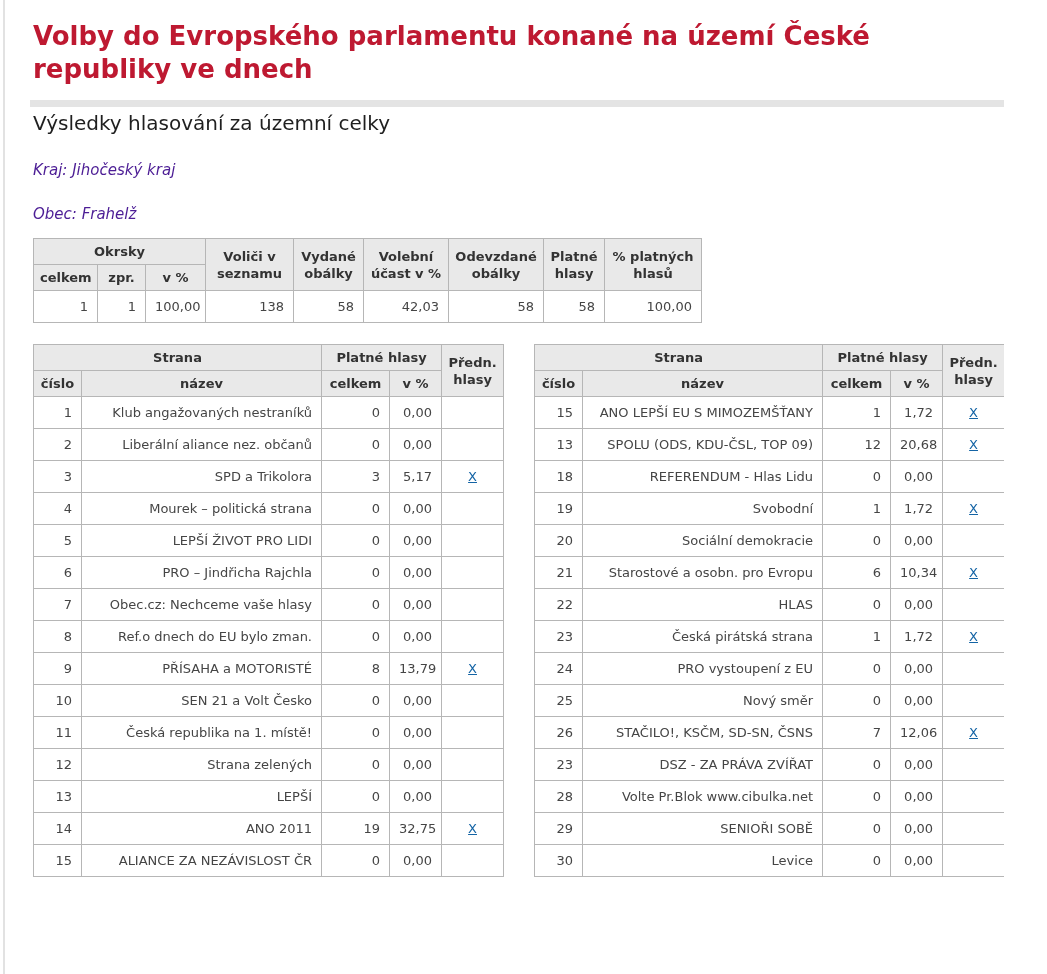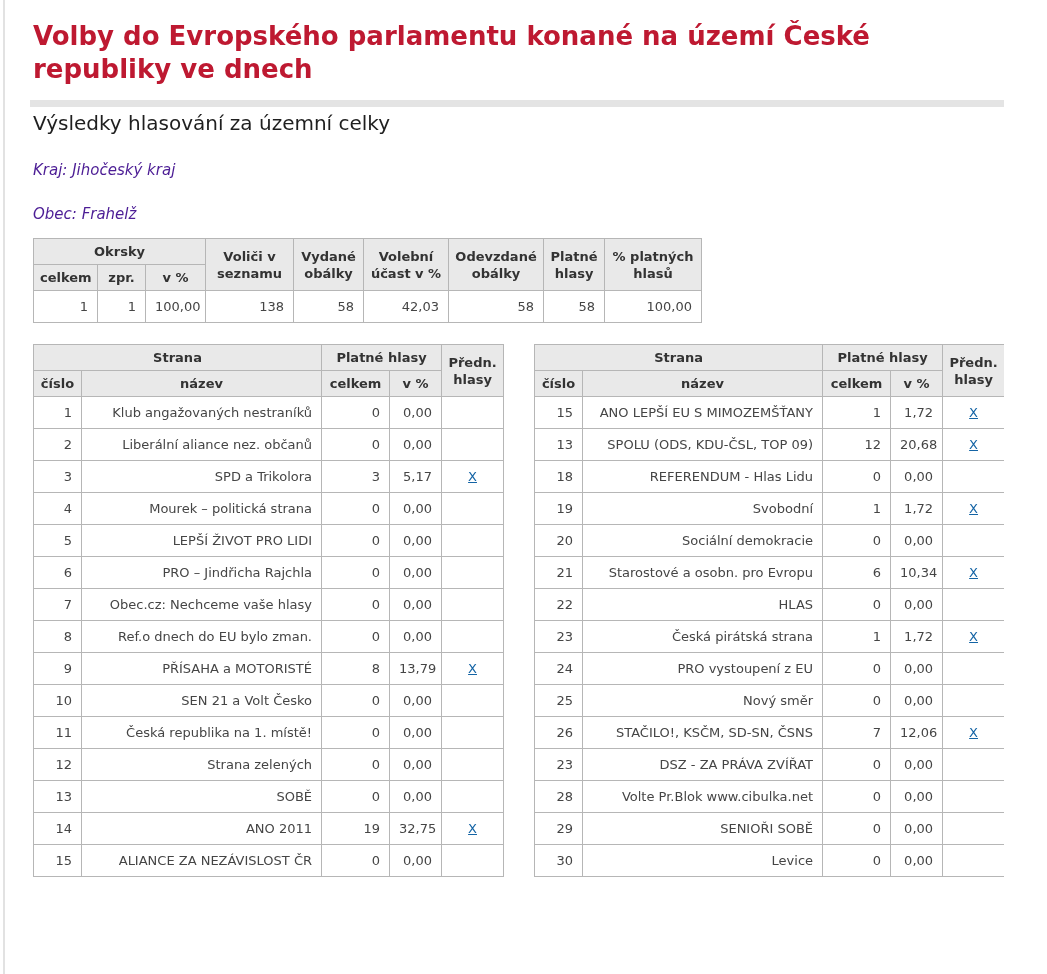--- a/index.html
+++ b/index.html
@@ -260,21 +260,21 @@
             </tr>
             <tr>
               <td class="num">12</td>
               <td class="name">Strana zelených</td>
               <td class="num">0</td>
               <td class="num">0,00</td>
               <td class="pref"></td>
             </tr>
             <tr>
               <td class="num">13</td>
-              <td class="name">SOBĚ</td>
+              <td class="name">LEPŠÍ</td>
               <td class="num">0</td>
               <td class="num">0,00</td>
               <td class="pref"></td>
             </tr>
             <tr>
               <td class="num">14</td>
               <td class="name">ANO 2011</td>
               <td class="num">19</td>
               <td class="num">32,75</td>
               <td class="pref"><a class="pref-link" href="#">X</a></td>

